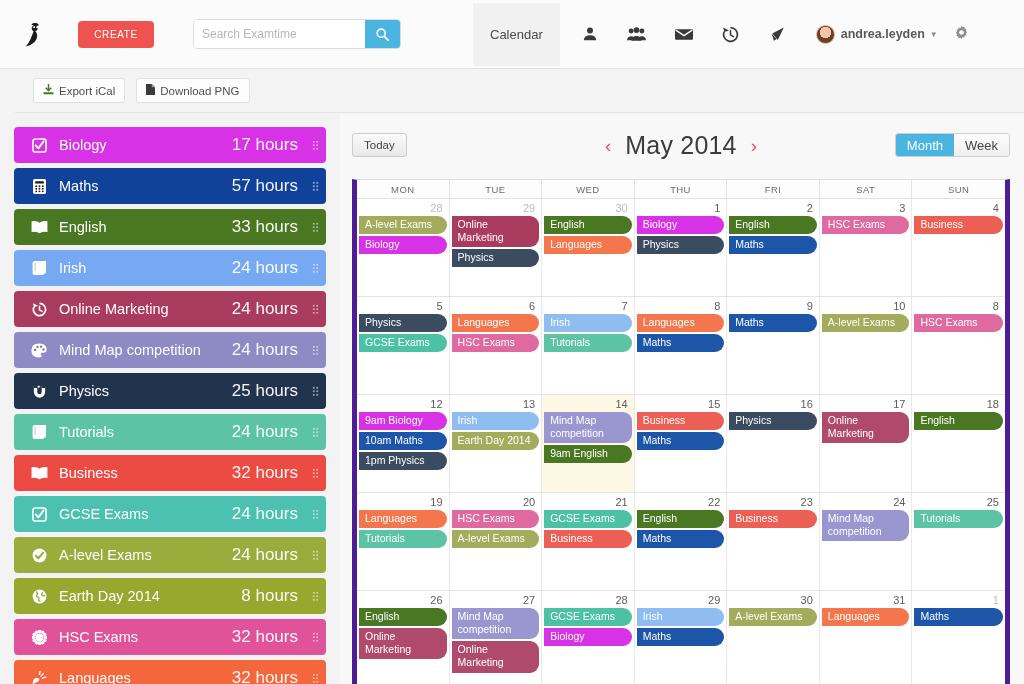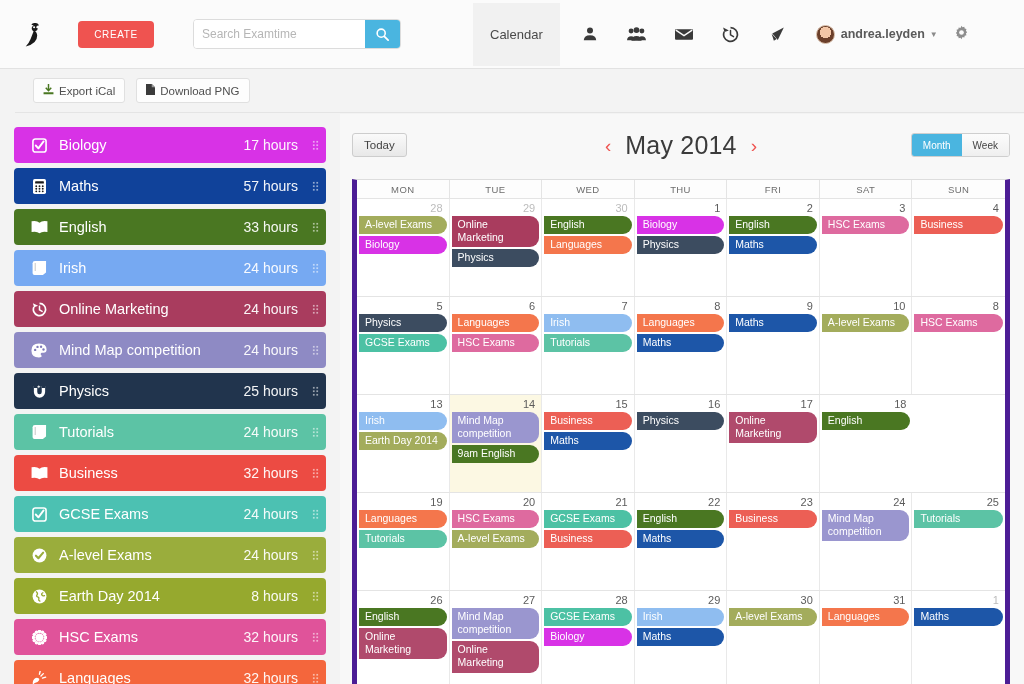--- a/index.html
+++ b/index.html
@@ -93,21 +93,21 @@
     background: #f3f3f3; padding: 13px 14px 0 14px; overflow: hidden;
   }
   .subject {
     position: relative;
     height: 36px; border-radius: 4px; margin-bottom: 5px;
     display: flex; align-items: center; cursor: pointer;
     padding: 0 0 0 13px; color: #fff;
   }
   .subj-icon { width: 24px; display: flex; align-items: center; justify-content: center; flex: none; }
   .subj-name { font-size: 14.5px; margin-left: 8px; flex: 1; white-space: nowrap; }
-  .subj-hours { font-size: 14px; opacity: .95; margin-right: 10px; }
+  .subj-hours { font-size: 17px; opacity: .95; margin-right: 10px; }
   .subj-grip {
     width: 14px; height: 100%; flex: none; display: flex; align-items: center;
     justify-content: center; margin-right: 4px;
   }
   .grip-dots { width: 7px; height: 11px;
     background-image: radial-gradient(rgba(255,255,255,.55) 45%, transparent 46%);
     background-size: 3.5px 3.5px; }
 
   
   #calendar {
@@ -126,21 +126,21 @@
     justify-content: center; gap: 14px; pointer-events: none;
   }
   .cal-arrow { color: #ef5350; font-size: 19px; cursor: pointer; pointer-events: auto; line-height: 1; }
   #cal-title { font-size: 25px; color: #3b3b3b; font-weight: normal; letter-spacing: .2px; }
 
   #view-toggle {
     margin-left: auto; display: flex; border: 1px solid #cfcfcf;
     border-radius: 3px; overflow: hidden; height: 24px;
   }
   .view-btn {
-    font-size: 10px; padding: 0 11px; display: flex; align-items: center;
+    font-size: 13px; padding: 0 11px; display: flex; align-items: center;
     cursor: pointer; background: linear-gradient(#fcfcfc,#efefef); color: #444;
     border: none; font-family: "Liberation Sans", sans-serif;
   }
   .view-btn.active { background: #4ab5e0; color: #fff; }
 
   #grid {
     margin-top: 16px;
     border: 5px solid #4c1d95; border-top: 1px solid #dddddd;
     background: #fff;
   }
@@ -586,20 +586,26 @@
             <div class="daynum">10</div>
             <div class="ev" style="background:#a3ac5c">A-level Exams</div>
           </div>
           <div class="day">
             <div class="daynum">8</div>
             <div class="ev" style="background:#de6a9f">HSC Exams</div>
           </div>
         </div>
         <div class="week">
           <div class="day">
+            <div class="daynum">12</div>
+            <div class="ev" style="background:#d832e6">9am Biology</div>
+            <div class="ev" style="background:#1d56a8">10am Maths</div>
+            <div class="ev" style="background:#3c4c60">1pm Physics</div>
+          </div>
+          <div class="day">
             <div class="daynum">13</div>
             <div class="ev" style="background:#8fbdf0">Irish</div>
             <div class="ev" style="background:#a3ac5c">Earth Day 2014</div>
           </div>
           <div class="day today">
             <div class="daynum">14</div>
             <div class="ev" style="background:#9a96cf">Mind Map competition</div>
             <div class="ev" style="background:#4a7722">9am English</div>
           </div>
           <div class="day">

